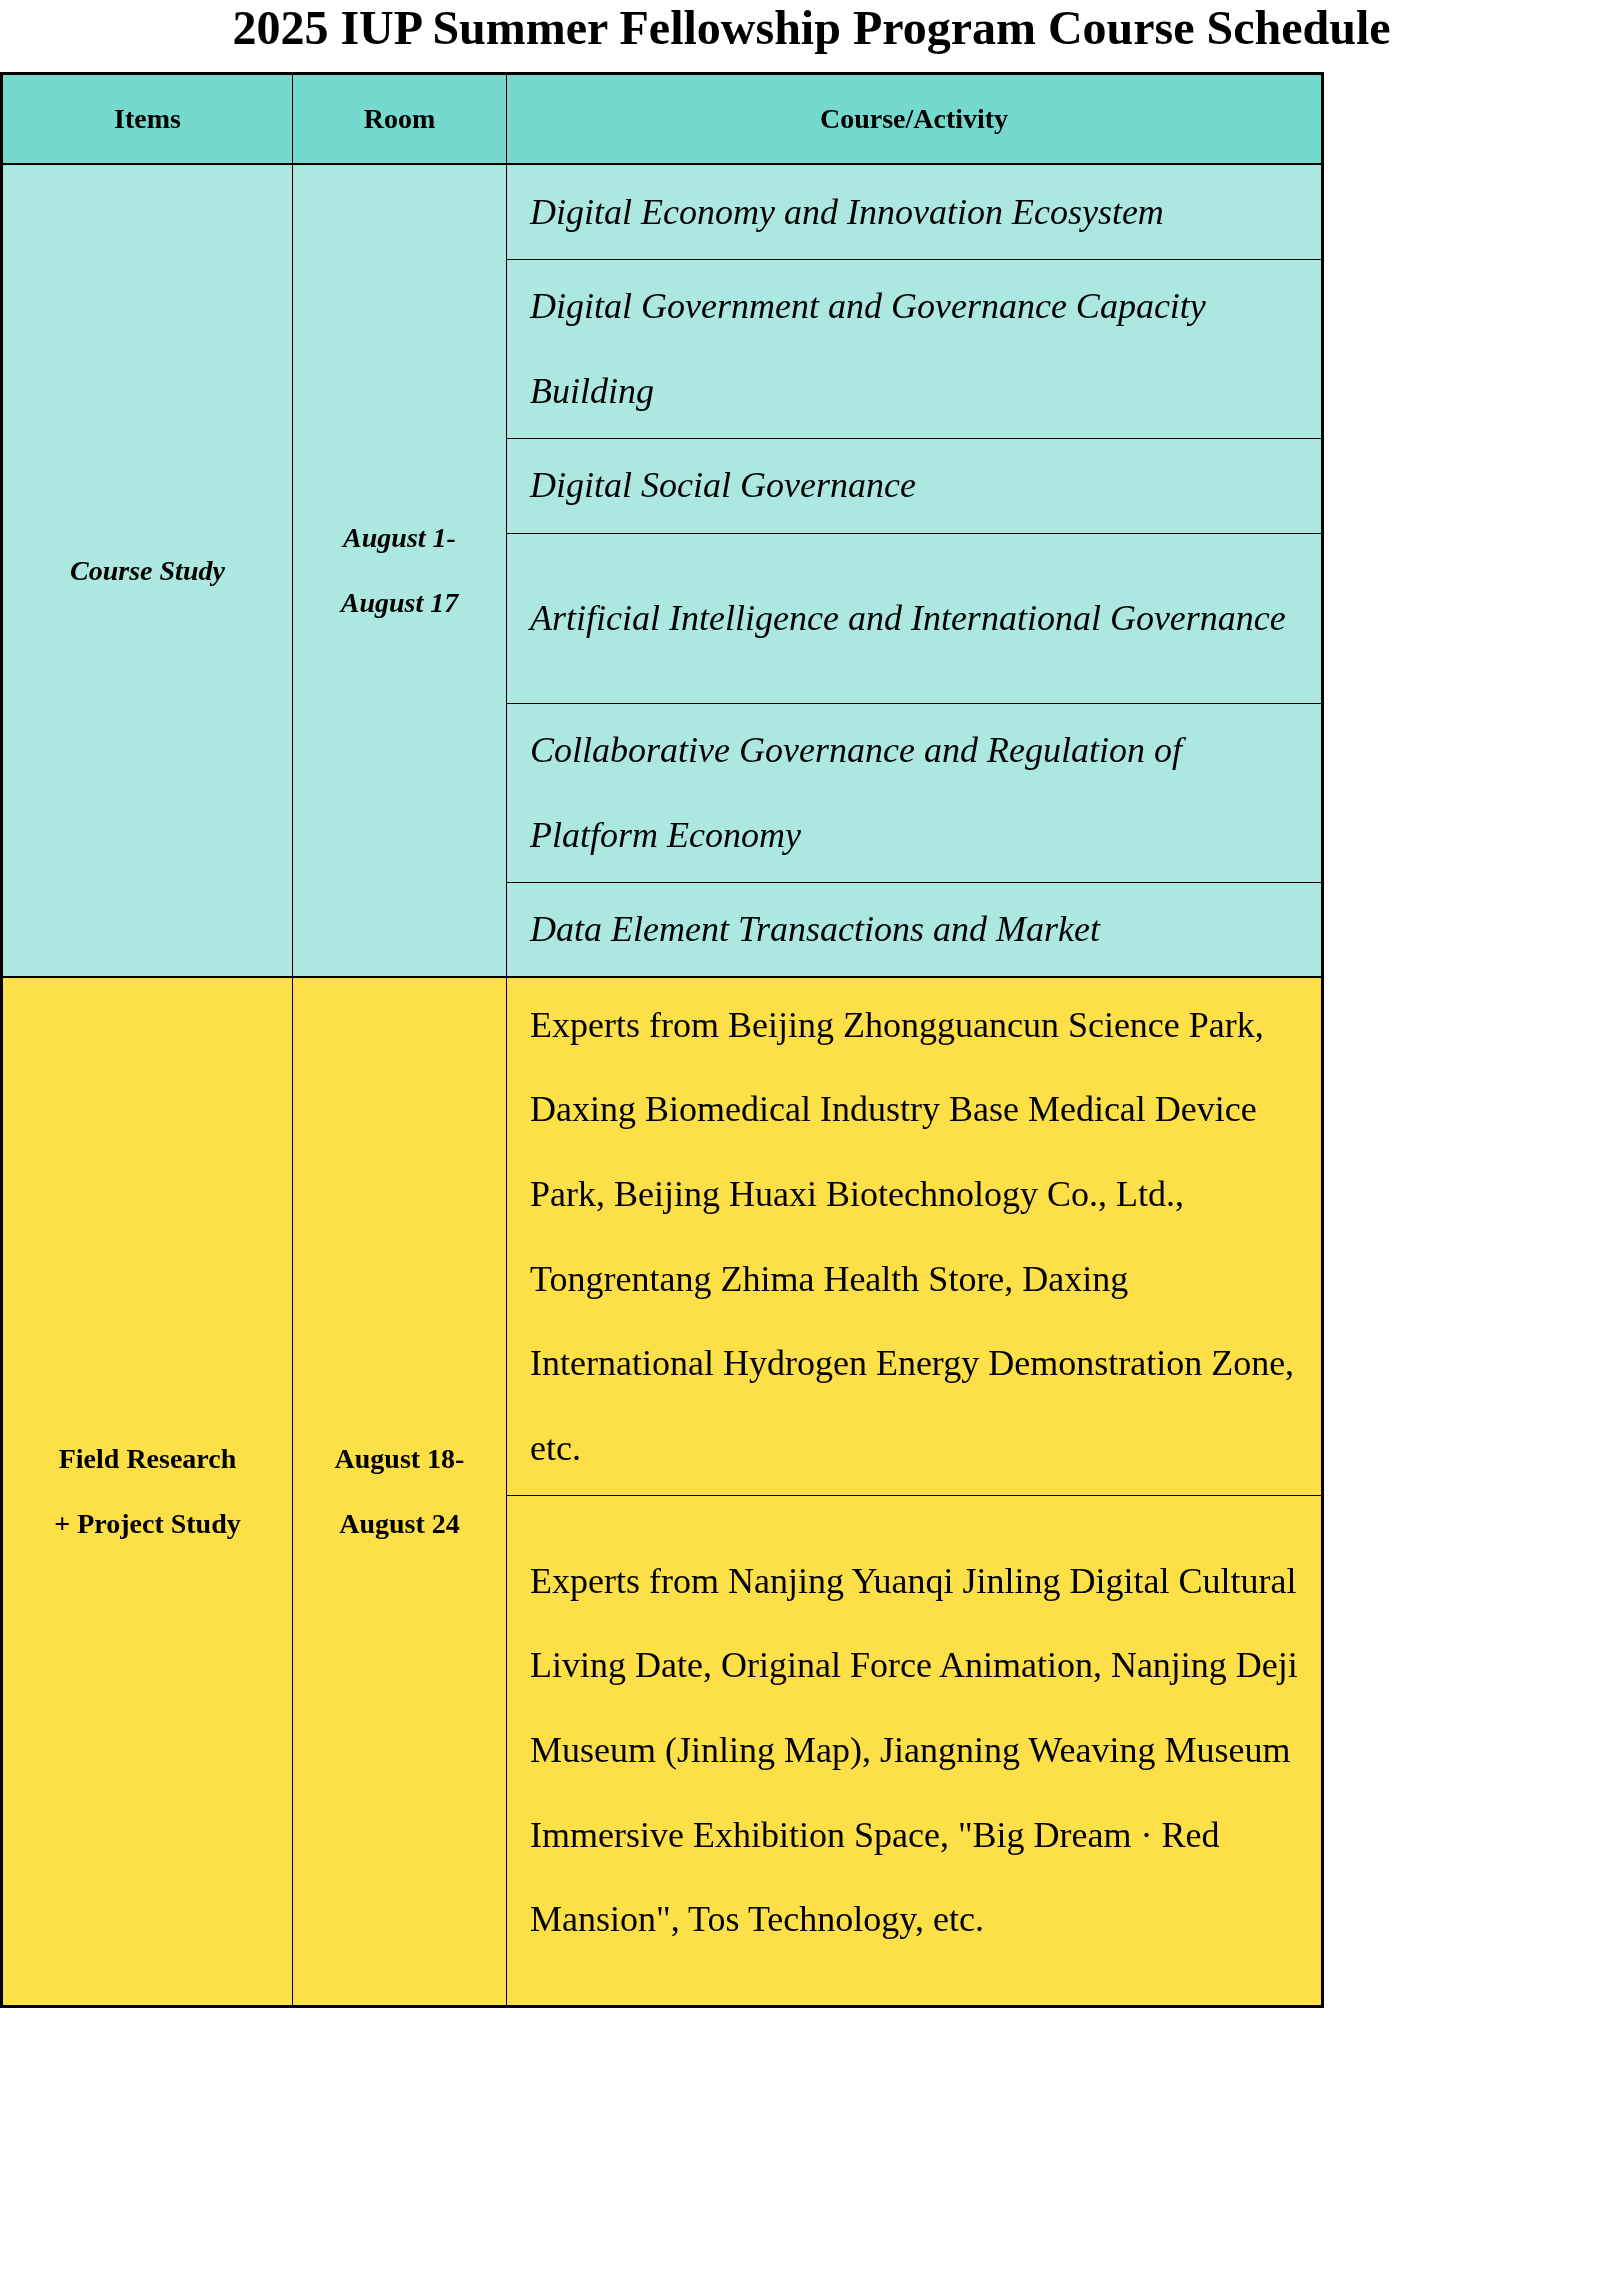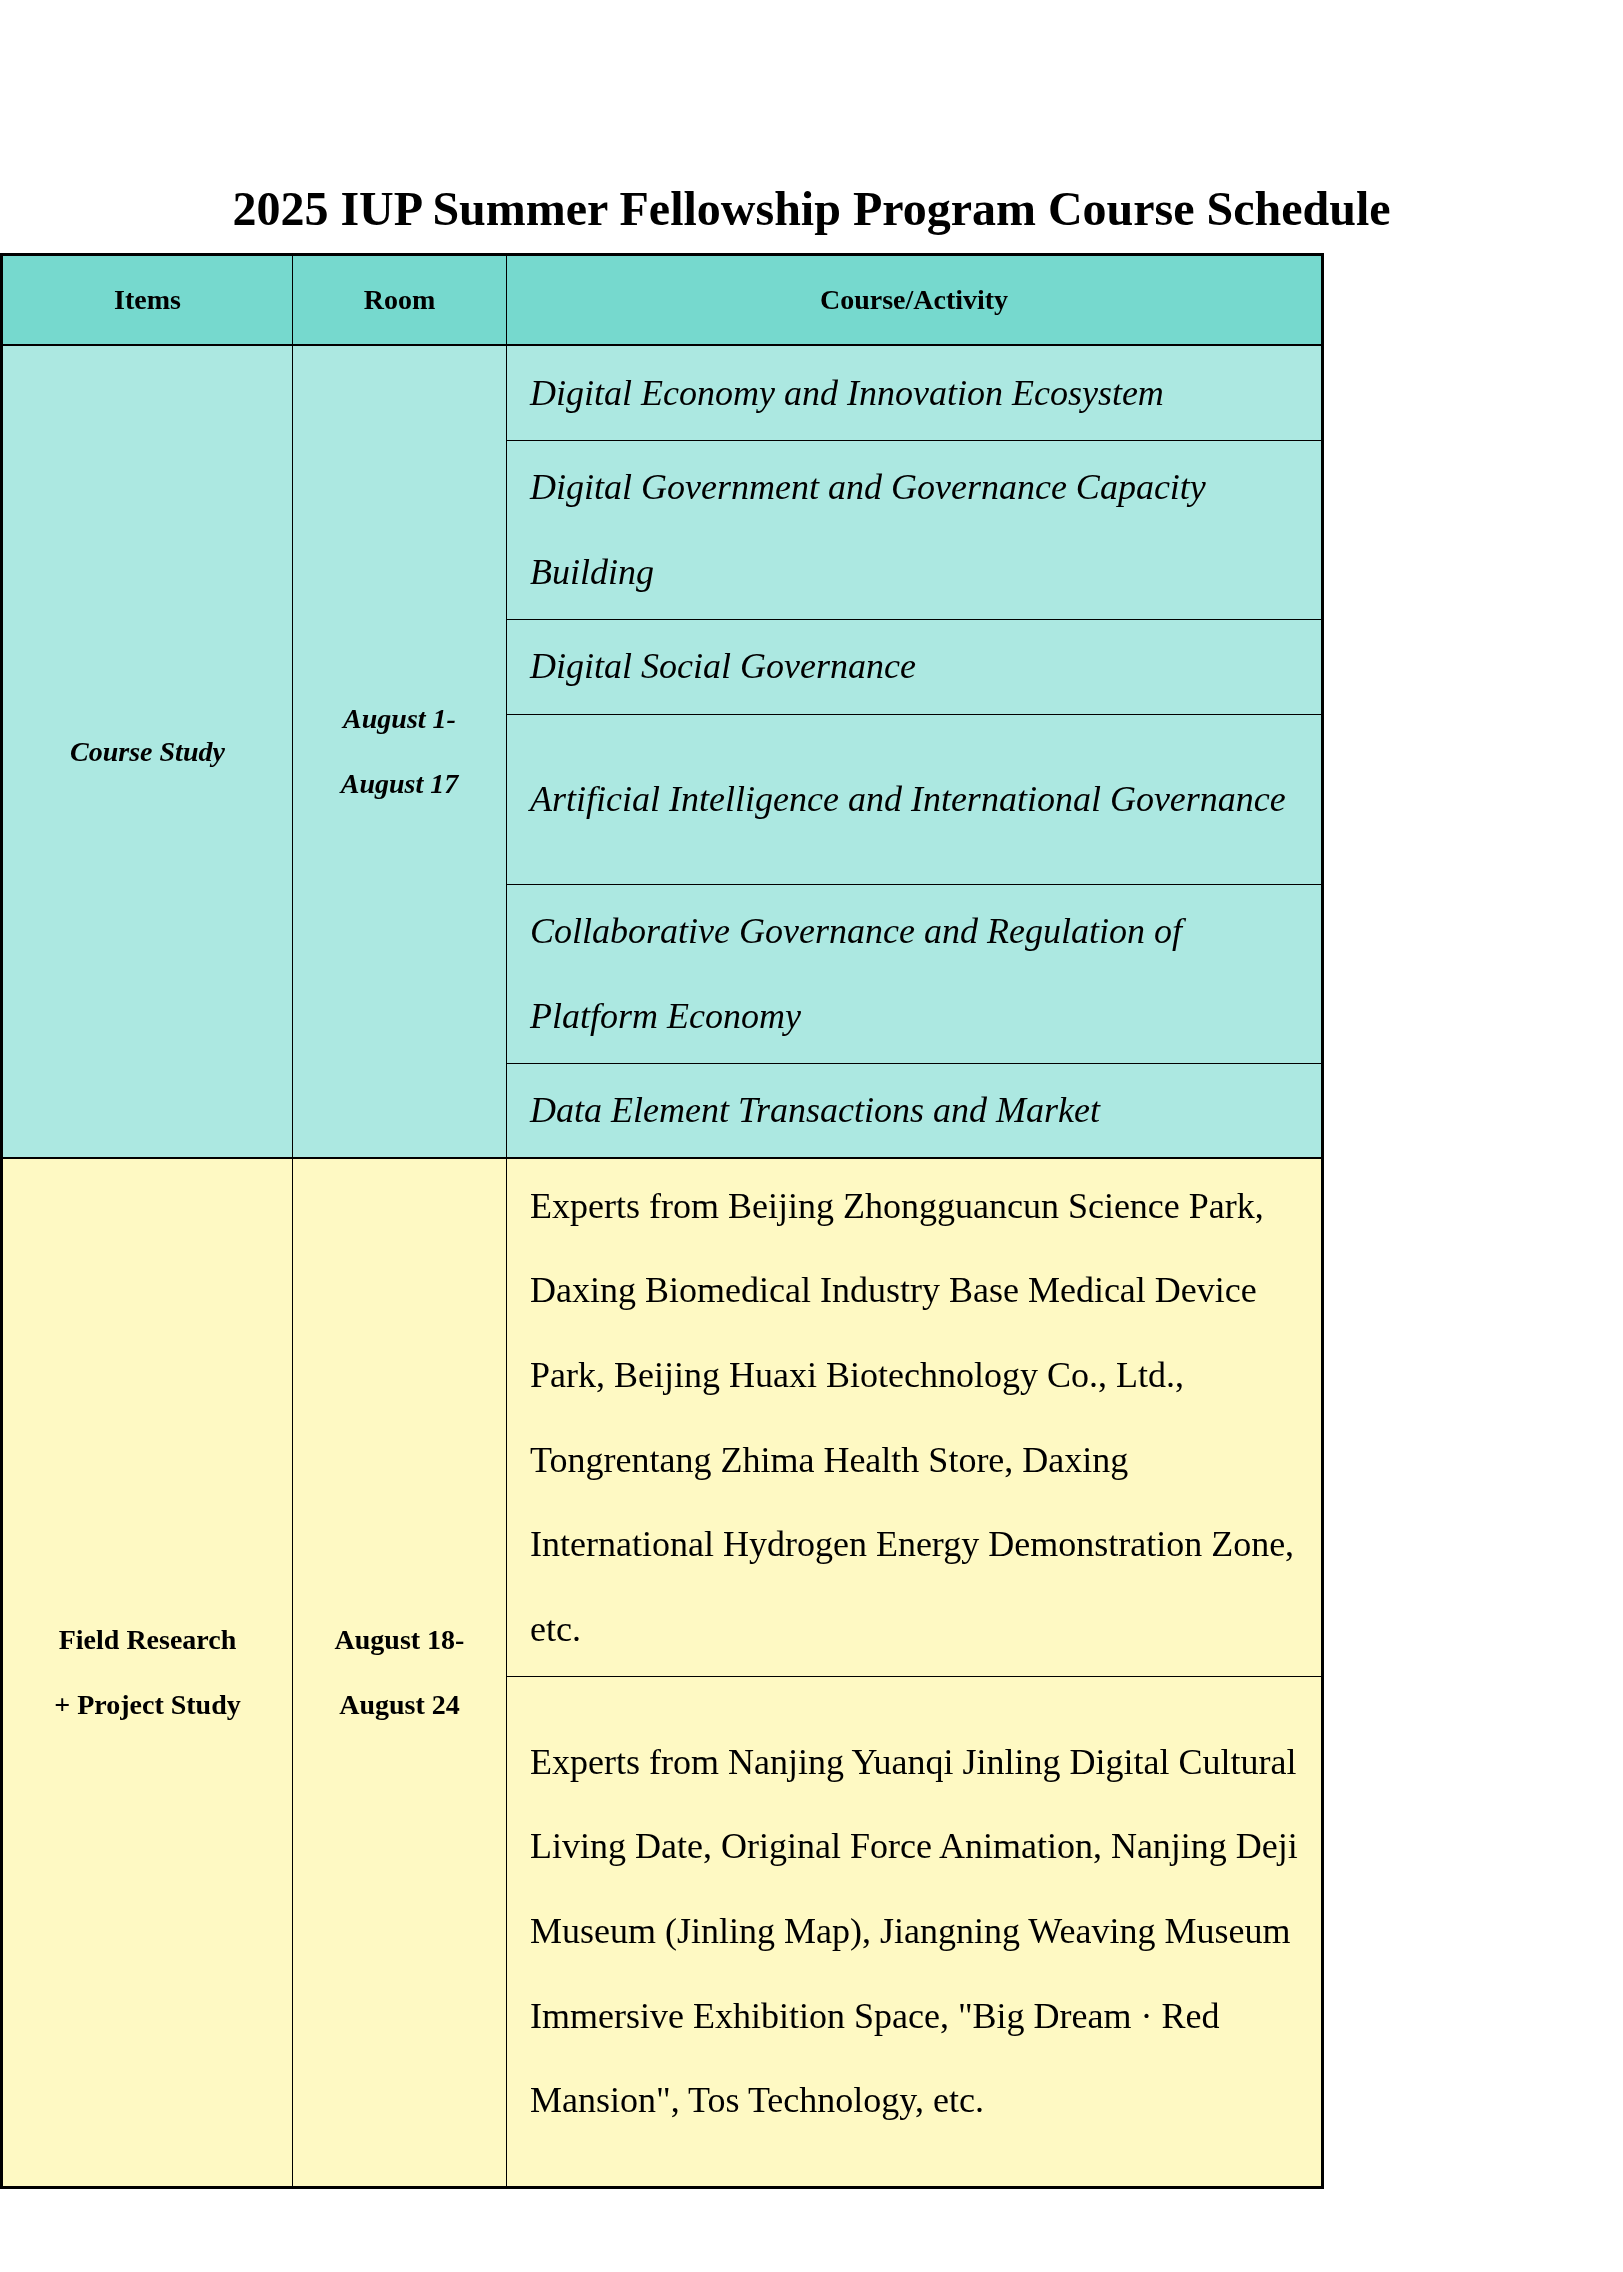--- a/index.html
+++ b/index.html
@@ -7,21 +7,20 @@
     position: relative;
     width: 1623px;
     height: 2296px;
     background: #ffffff;
     overflow: hidden;
     font-family: "Liberation Serif", "DejaVu Serif", serif;
     color: #000000;
   }
   .title {
     margin: 0;
-    padding-top: 181px;
     font-size: 48px;
     line-height: 1.18;
     font-weight: bold;
     text-align: center;
     letter-spacing: 0px;
     color: #000000;
   }
   table.schedule {
     margin-top: 15.5px;
     width: 1321px;
@@ -38,21 +37,21 @@
   thead th {
     height: 86px;
     background: #76D9CE;
     font-size: 28px;
     font-weight: bold;
     text-align: center;
     border-bottom: 2.3px solid #000000;
   }
   tbody.sec { border-top: 2.7px solid #000000; }
   tbody.sec1 td { background: #ACE8E1; font-style: italic; }
-  tbody.sec2 td { background: #fef9c3; font-family: Liberation Serif, serif; }
+  tbody.sec2 td { background: #fde047; font-family: Liberation Serif, serif; }
 
   tr.r-single { height: 84px; }
   tr.r-double { height: 170px; }
   tr.r-field  { height: 511px; }
 
   td.course-cell {
     font-size: 36px;
     line-height: 2.35;
     text-align: left;
     padding: 4.5px 12.7px 4.5px 23px;

